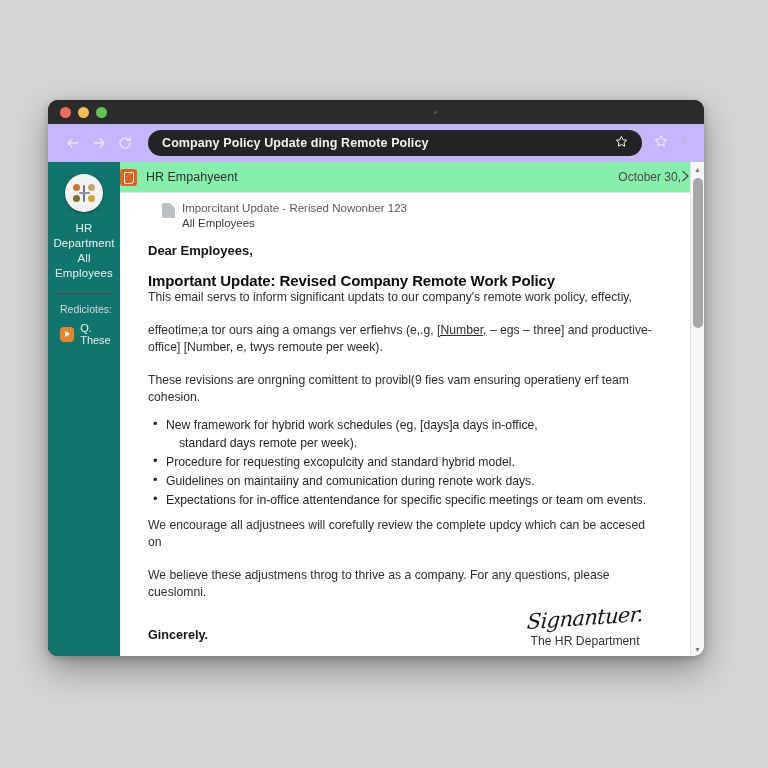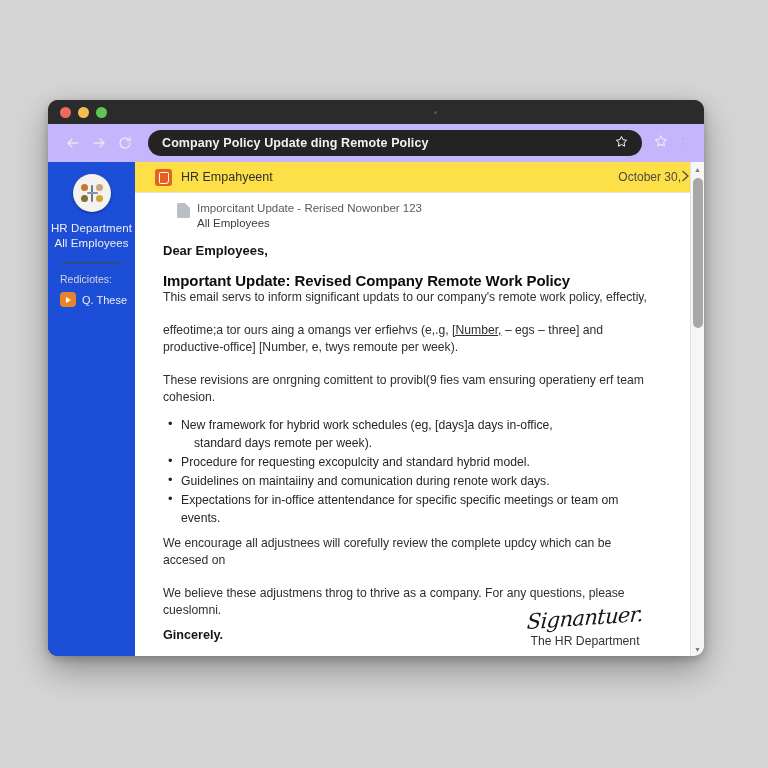--- a/index.html
+++ b/index.html
@@ -100,22 +100,22 @@
 
   
   #window-body {
     display: flex;
     height: calc(100% - 62px);
     background: #2b2b2b;
   }
 
   
   #sidebar {
-    width: 87px;
-    background: #1d4ed8;
+    width: 72px;
+    background: #0f766e;
     flex: 0 0 auto;
     padding-top: 12px;
     display: flex;
     flex-direction: column;
     align-items: center;
   }
   #avatar {
     width: 38px; height: 38px;
     border-radius: 50%;
     background: #f3f2ef;
@@ -188,23 +188,23 @@
     flex-direction: column;
     min-width: 0;
     position: relative;
   }
 
   #email-header {
     height: 31px;
     border-bottom: 1px solid #e4e4e4;
     display: flex;
     align-items: center;
-    padding: 0 14px 0 20px;
-    flex: 0 0 auto;
-    background: #fde047;
+    padding: 0 14px 0 0;
+    flex: 0 0 auto;
+    background: #86efac;
   }
   #sender-icon {
     width: 17px; height: 17px;
     background: #e8601f;
     border-radius: 3px;
     margin-right: 9px;
     position: relative;
     flex: 0 0 auto;
   }
   #sender-icon::after {

